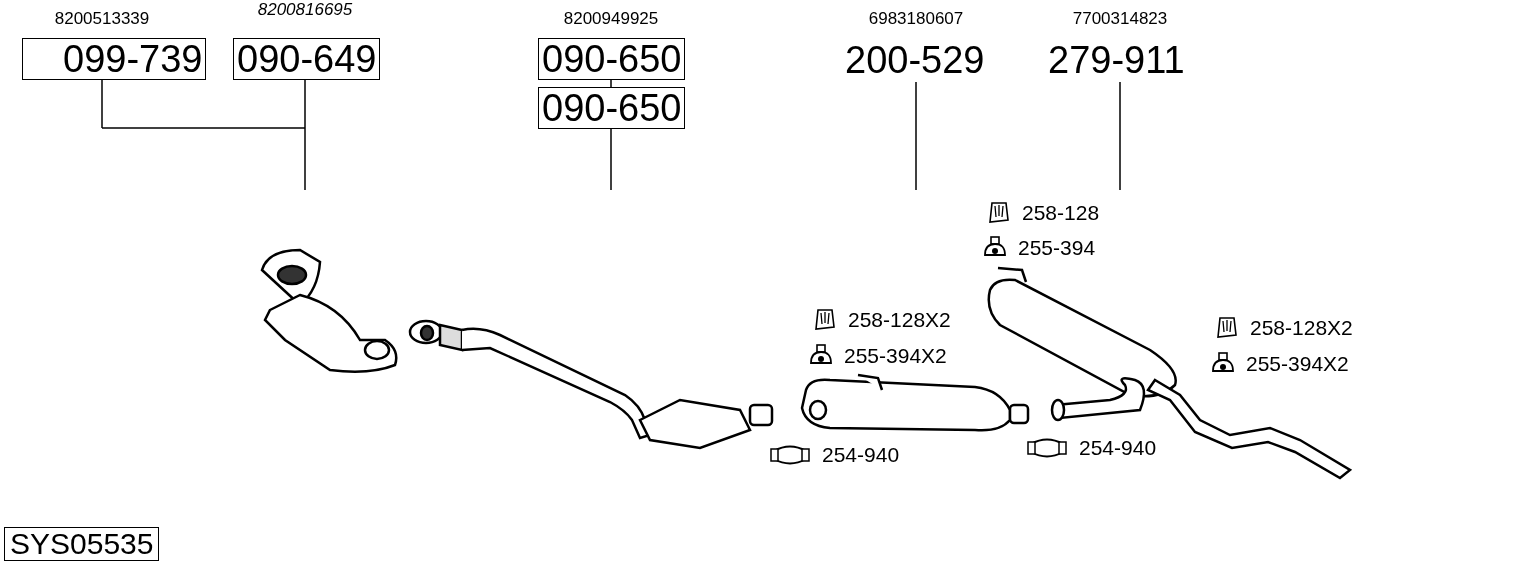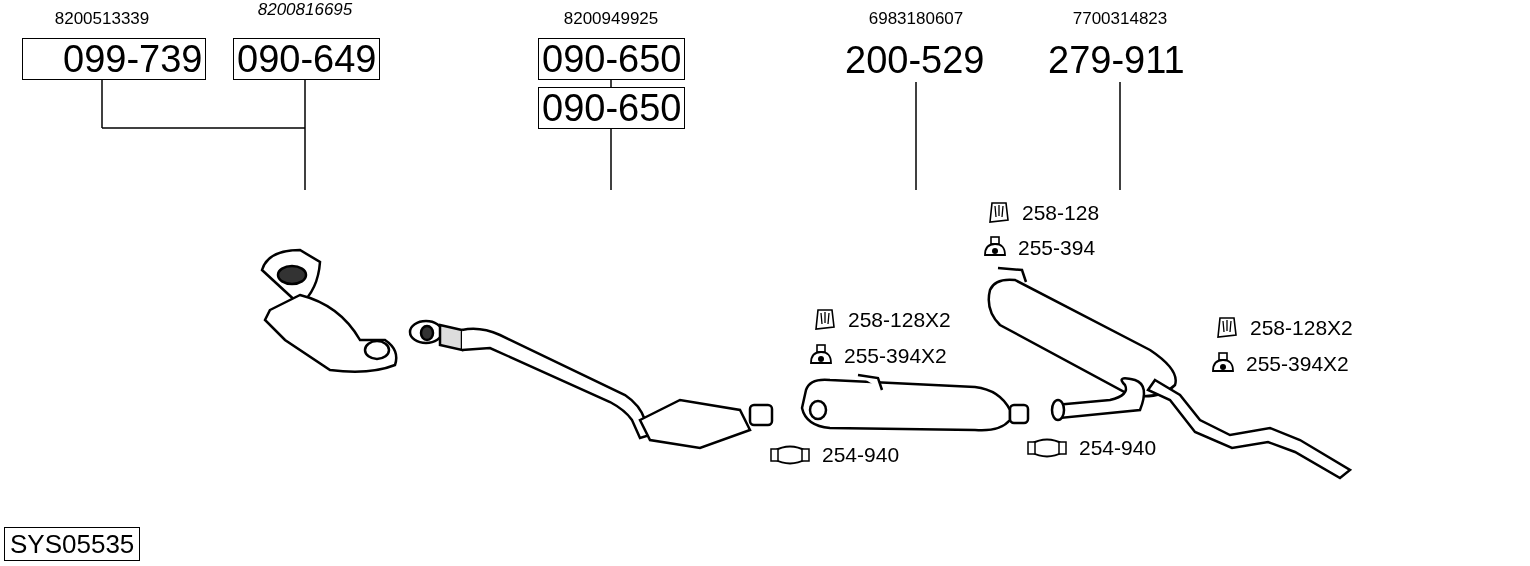--- a/index.html
+++ b/index.html
@@ -2,21 +2,21 @@
 <html><head>
 <meta charset="utf-8">
 <style>
   html, body { margin:0; padding:0; background:#fff; }
   body { width:1530px; height:566px; position:relative; overflow:hidden; font-family:"Liberation Sans", sans-serif; color:#000; }
   .oe { position:absolute; font-size:17px; line-height:20px; text-align:right; transform:translateX(-50%); white-space:nowrap; }
   .pn { position:absolute; font-size:38px; line-height:40px; white-space:nowrap; }
   .pn.boxed { border:1.5px solid #000; padding:0 3px; background:#fff; }
   .acc { position:absolute; font-size:21px; line-height:24px; white-space:nowrap; display:flex; align-items:center; gap:10px; }
   .acc svg { width:26px; height:26px; }
-  .sys { position:absolute; left:4px; top:527px; font-size:26px; line-height:32px; border:1.5px solid #000; padding:0 5px; }
+  .sys { position:absolute; left:4px; top:527px; font-size:30px; line-height:32px; border:1.5px solid #000; padding:0 5px; }
   svg.lines { position:absolute; left:0; top:0; }
 </style>
 </head>
 <body>
 
 <svg class="lines" width="1530" height="566">
   <g stroke="#000" stroke-width="1.5" fill="none">
 
     <line x1="102" y1="80" x2="102" y2="128"></line>
     <line x1="102" y1="128" x2="305" y2="128"></line>

